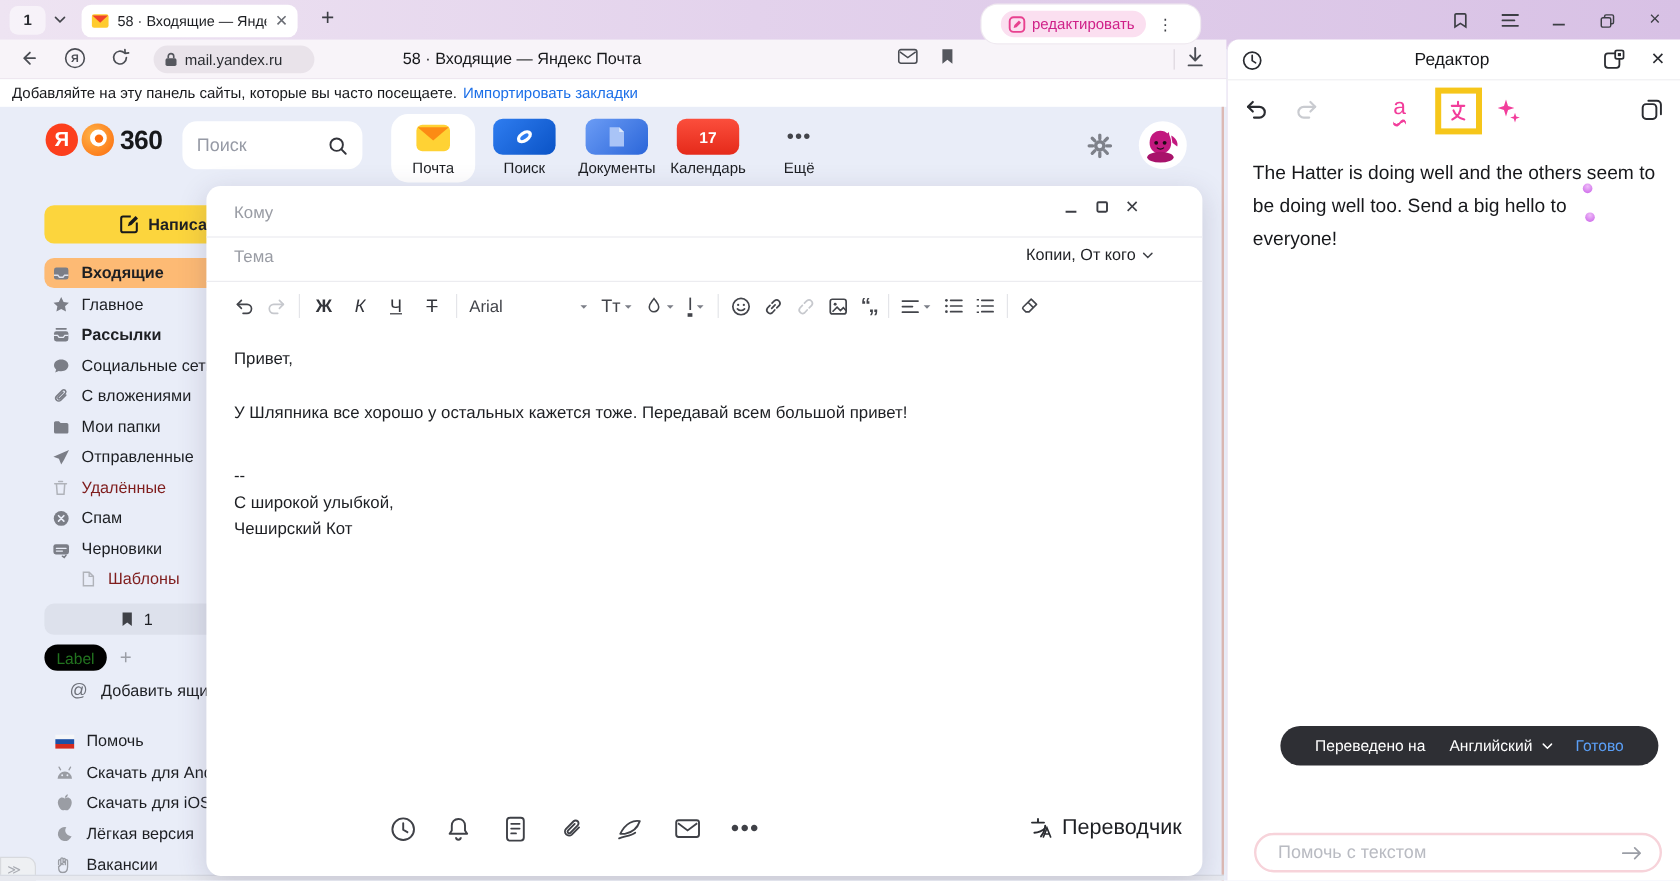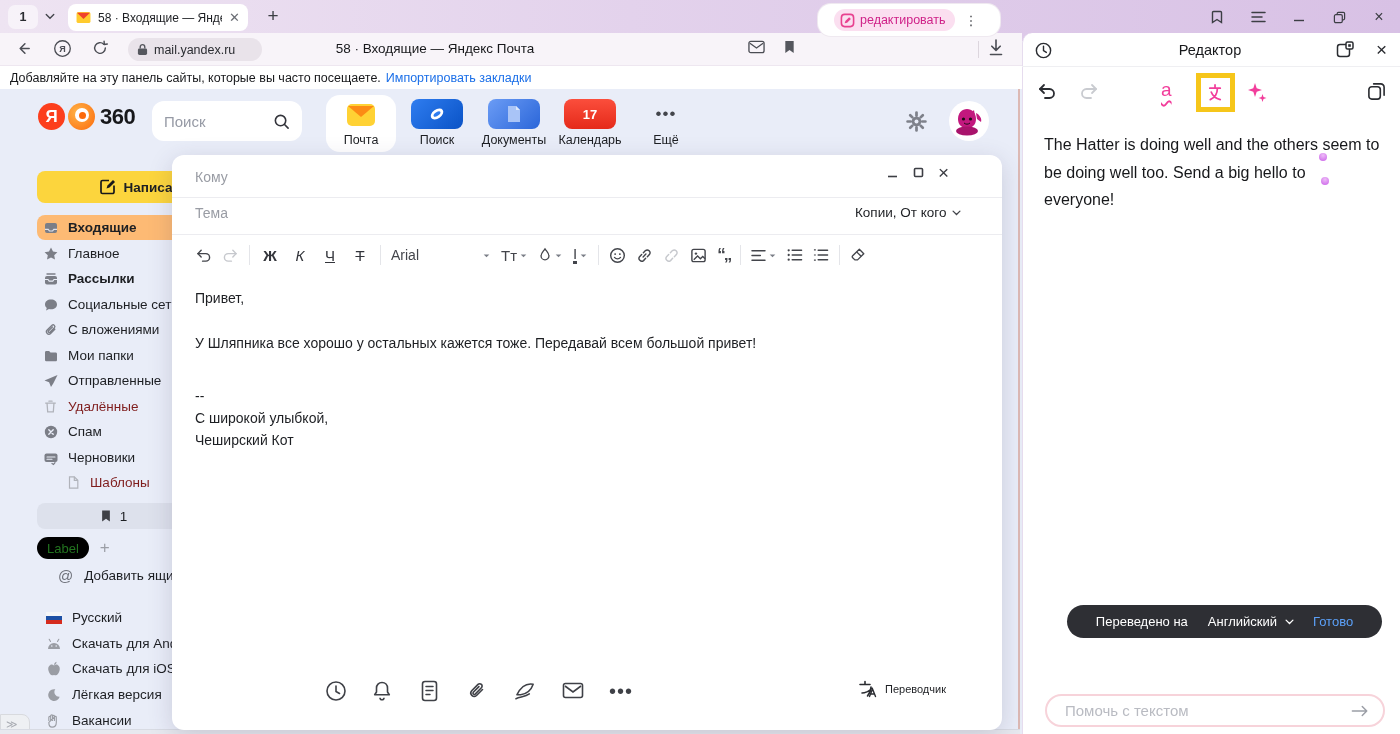--- a/index.html
+++ b/index.html
@@ -67,21 +67,21 @@
   .winbtn{color:#3c3e44}
   .ccfrom{font-size:13.5px;color:#1d1f23;gap:5px}
   .tbtn{color:#43454b;display:flex;align-items:center;justify-content:center}
   .tlet{font-size:15px;color:#33353b;width:20px;text-align:center}
   .caret{color:#7b7e87;margin-left:2px}
   .tsep{width:1px;height:20px;background:#e4e5e9}
   .gray{color:#c6c8cd}
   .bodyline{position:absolute;left:195px;font-size:14px;color:#1d1f23}
   .sendbtn{left:197px;top:671px;width:111px;height:40px;background:#fcd53d;border-radius:10px;justify-content:center;font-size:14.5px;font-weight:600}
   .bic{color:#3f4147}
-  .transl{gap:8px;font-size:11px;color:#1d1f23}
+  .transl{gap:8px;font-size:18px;color:#1d1f23}
   
   .panel{left:1022px;top:33px;width:378px;height:701px;background:#fff;border-left:1px solid #e6dcee;border-radius:10px 0 0 0}
   .phead{left:1022px;top:33px;width:378px;height:34px;border-bottom:1px solid #efeff2}
   .ptitle{left:1140px;top:42px;width:140px;text-align:center;font-size:14.5px;font-weight:500;color:#17181b}
   .pink{color:#f23d9b}
   .spell-a{font-size:19px;font-weight:500;text-decoration:underline wavy #f23d9b;text-underline-offset:4px;text-decoration-thickness:1.5px}
   .hlbox{left:1196px;top:73px;width:39px;height:39px;border:5px solid #f6c61a;background:#fff;justify-content:center}
   .ptext{left:1044px;top:131px;width:336px;font-size:16px;line-height:27.5px;color:#17181b}
   .handle{width:8px;height:8px;border-radius:50%;background:radial-gradient(circle at 50% 30%,#eebcf8,#c95fe8)}
   .darkpill{left:1067px;top:605px;width:315px;height:33px;background:#2e2f34;border-radius:17px;justify-content:center;gap:0;color:#fff;font-size:13px}
@@ -402,21 +402,21 @@
   </div>
 
   <div class="frow" style="top:605px">
     <span class="fic">
       <svg width="16" height="12" viewBox="0 0 16 12">
           <rect width="16" height="4" y="0" fill="#f5f6f8"></rect>
           <rect width="16" height="4" y="4" fill="#1d50a5"></rect>
           <rect width="16" height="4" y="8" fill="#d52b1e"></rect>
         </svg>
     </span>
-    <span>Русский</span>
+    <span>Помочь</span>
   </div>
   <div class="frow" style="top:631px">
     <span class="fic">
       <svg width="16" height="12" viewBox="0 0 16 12">
           <path d="M2 11a6 6 0 0 1 12 0z" fill="#9a9da4"></path>
           <path d="M4.5 3.5L3.2 1.3M11.5 3.5l1.3-2.2" stroke="#9a9da4" stroke-width="1.1" stroke-linecap="round"></path>
           <circle cx="5.8" cy="8" r=".8" fill="#e9edf8"></circle>
           <circle cx="10.2" cy="8" r=".8" fill="#e9edf8"></circle>
         </svg>
     </span>

